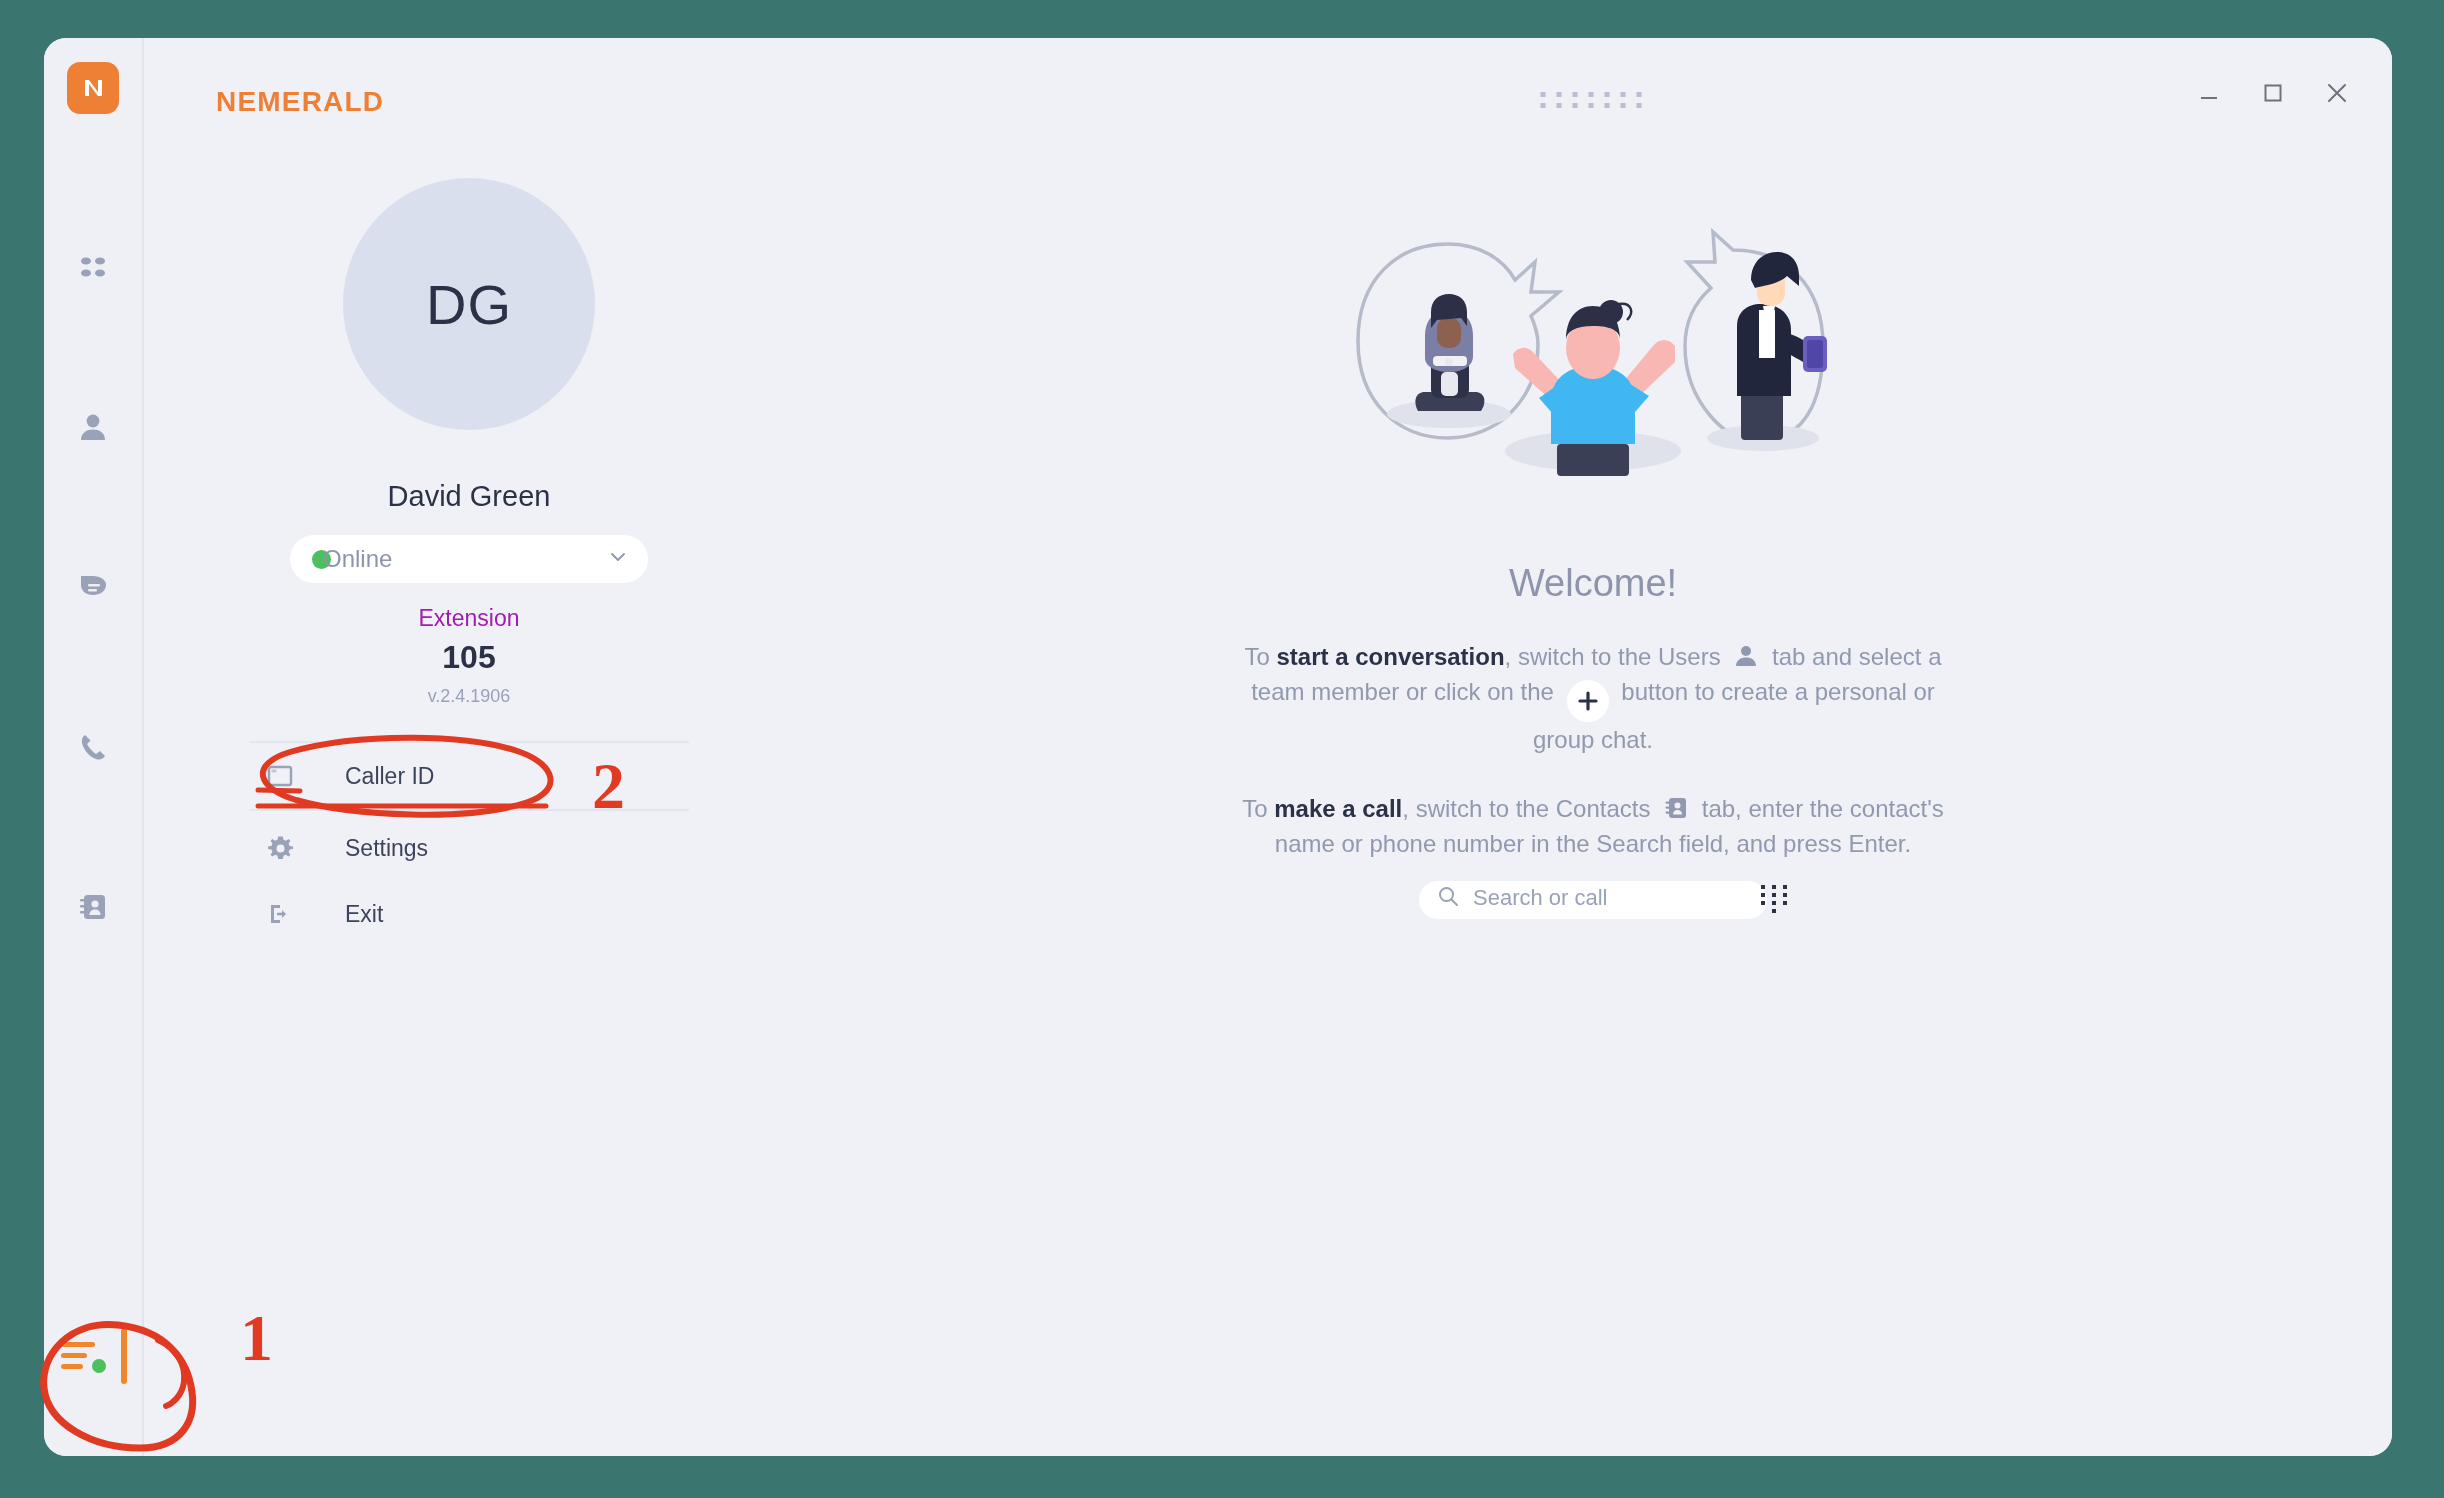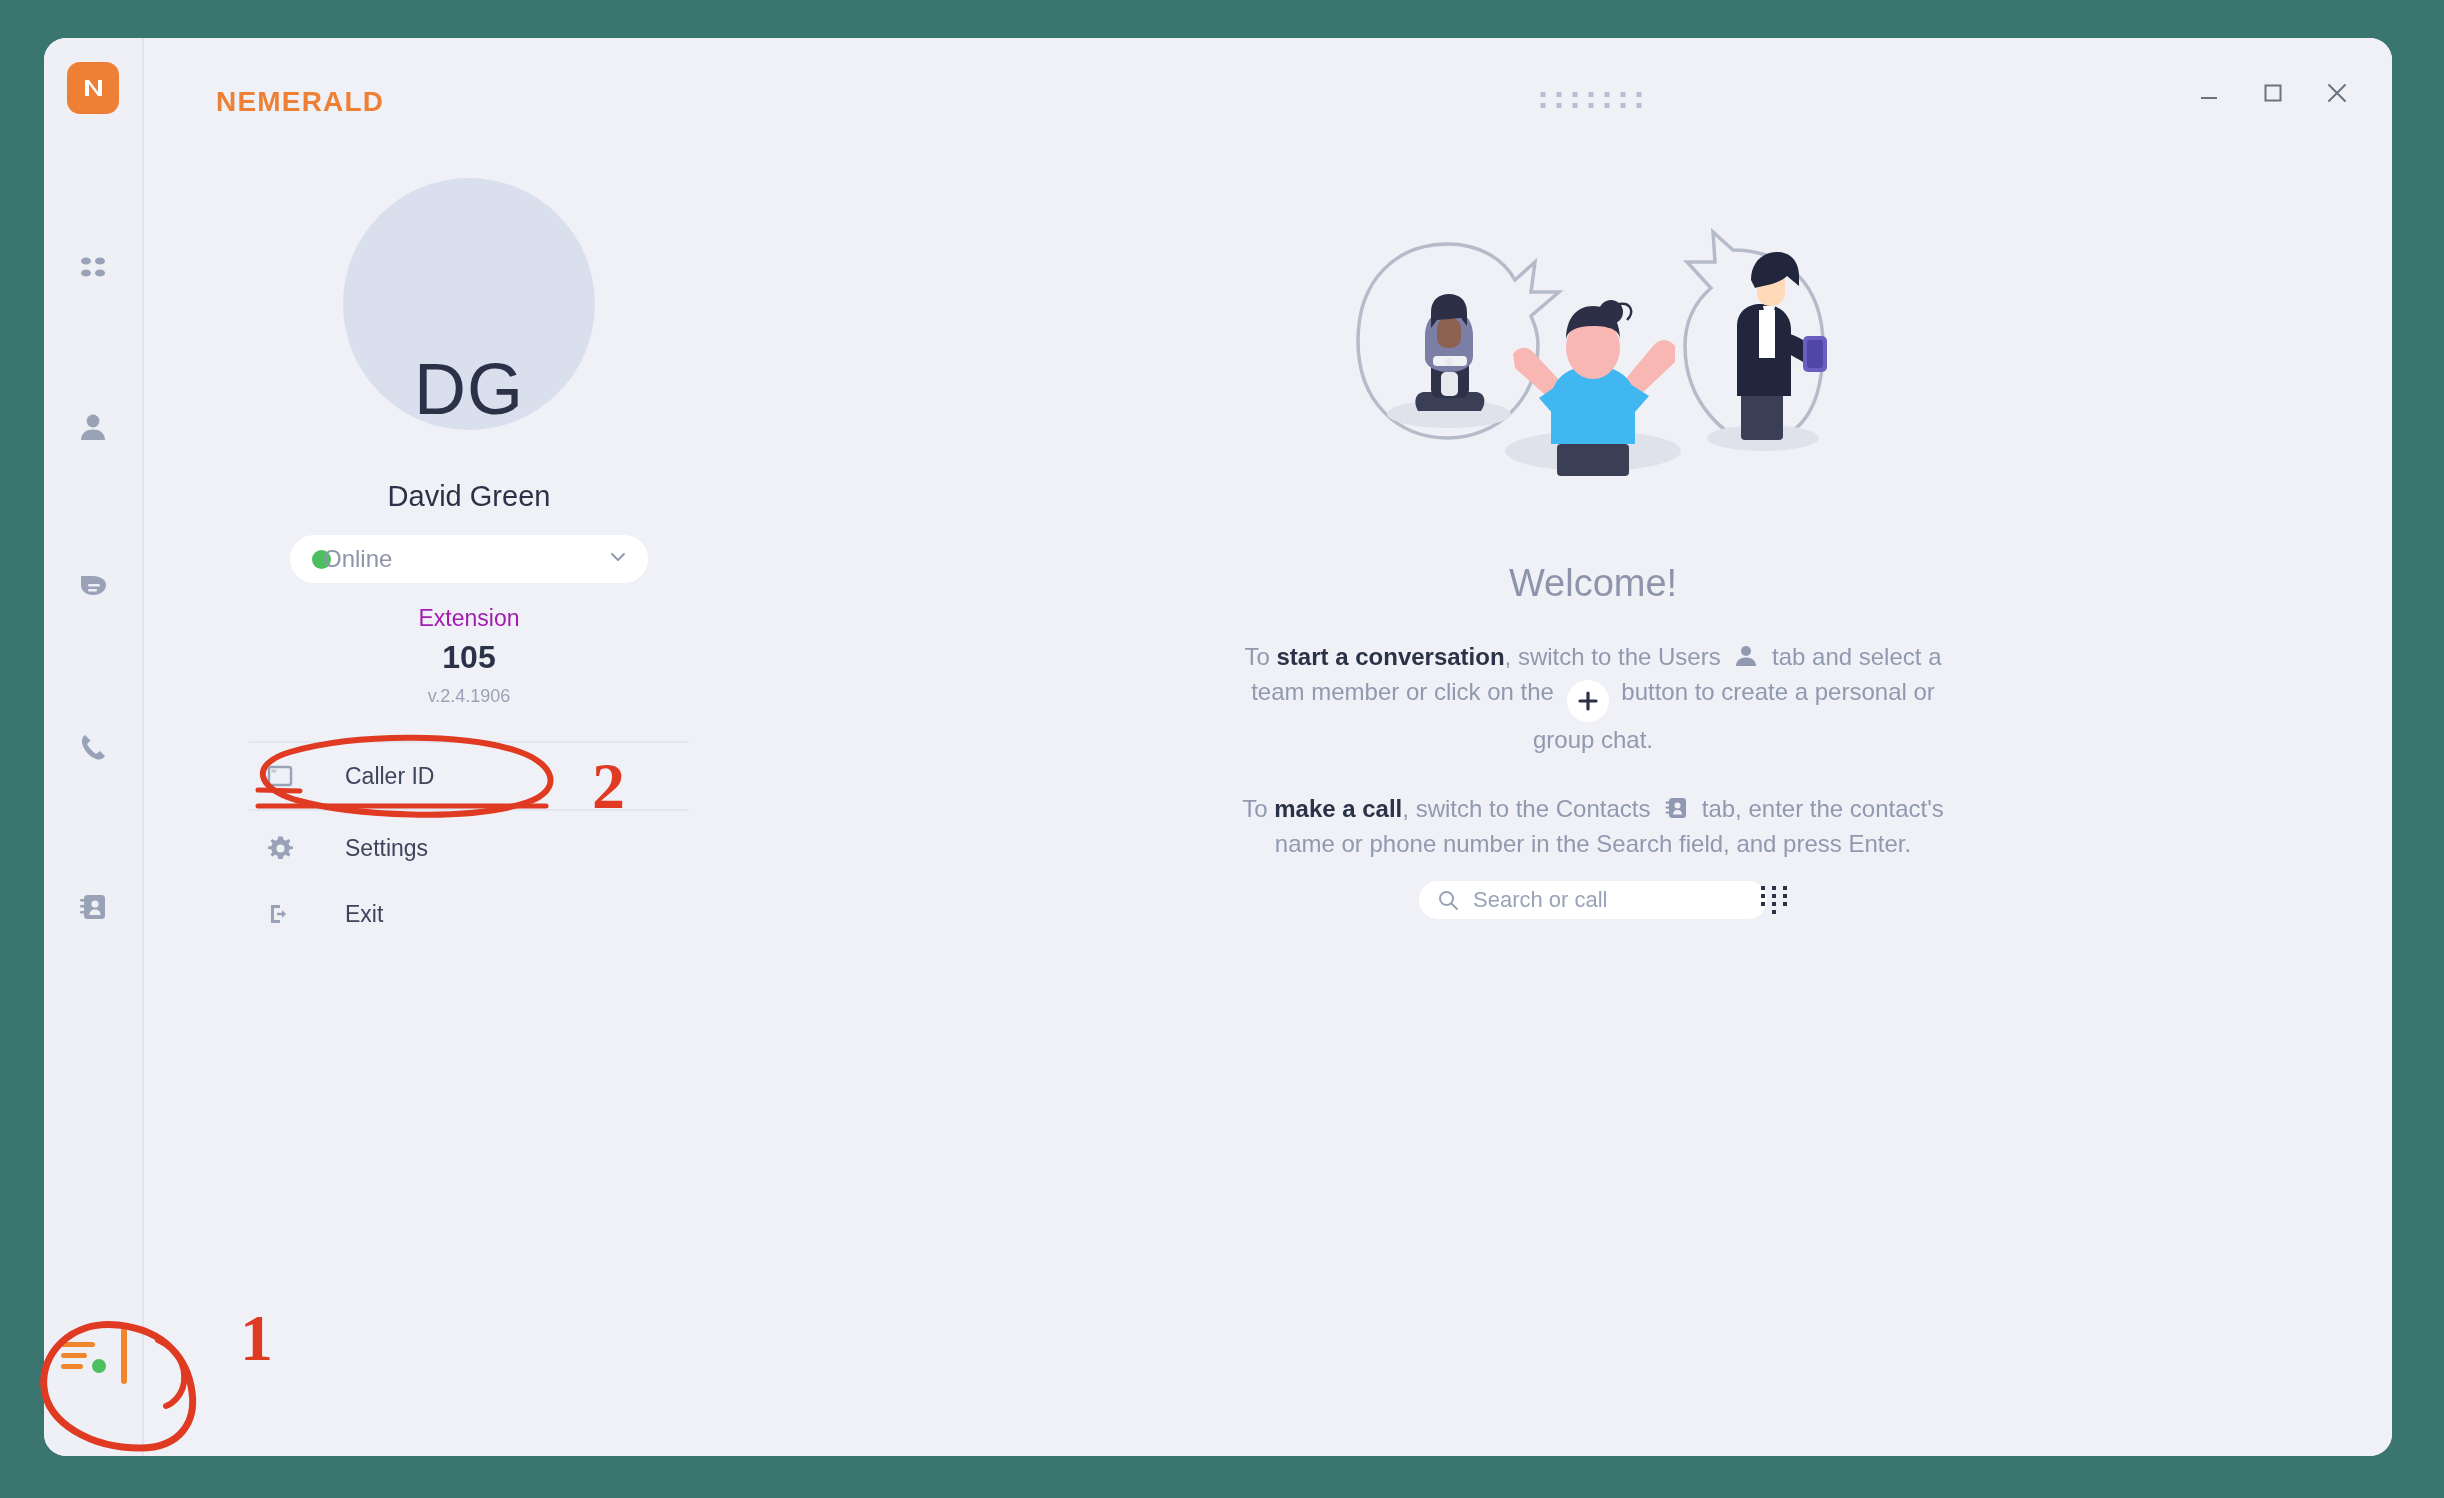--- a/index.html
+++ b/index.html
@@ -85,22 +85,22 @@
   }
   .brand {
     position: absolute; left: 72px; top: 48px;
     color: #ee8036; font-size: 28px; font-weight: bold;
     letter-spacing: 1.2px;
   }
   .avatar {
     margin-top: 140px;
     width: 252px; height: 252px; border-radius: 50%;
     background: #d9dfed;
-    display: flex; align-items: flex-end; justify-content: center;
-    color: #2b3147; font-size: 72px; letter-spacing: 1px;
+    display: flex; align-items: center; justify-content: center;
+    color: #2b3147; font-size: 56px; letter-spacing: 1px;
   }
   .user-name {
     margin-top: 50px;
     font-size: 29px; color: #2b3147;
   }
   .status-select {
     margin-top: 22px;
     width: 358px; height: 48px;
     background: #ffffff; border-radius: 24px;
     display: flex; align-items: center;
@@ -182,21 +182,21 @@
   .inline-ic svg { fill: #9199b0; display:block; }
   .plus-pill {
     display: inline-flex; align-items: center; justify-content: center;
     width: 42px; height: 42px; border-radius: 21px; background: #ffffff;
     vertical-align: -12px; margin: 0 6px;
   }
   .searchbar {
     margin-top: 20px;
     width: 348px; height: 38px; border-radius: 24px;
     background: #ffffff;
-    display: flex; align-items: center; padding: 12px 18px;
+    display: flex; align-items: flex-start; padding: 4px 18px;
     cursor: text;
   }
   .searchbar .s-icon { display: flex; align-items: center; }
   .searchbar input {
     flex: 1; border: none; outline: none; background: transparent;
     font-family: "Liberation Sans", sans-serif;
     font-size: 22px; color: #4b5168; margin-left: 14px;
   }
   .searchbar input::placeholder { color: #9aa2b8; }
   .dialpad { display: grid; grid-template-columns: repeat(3, 7px); gap: 4px; }

